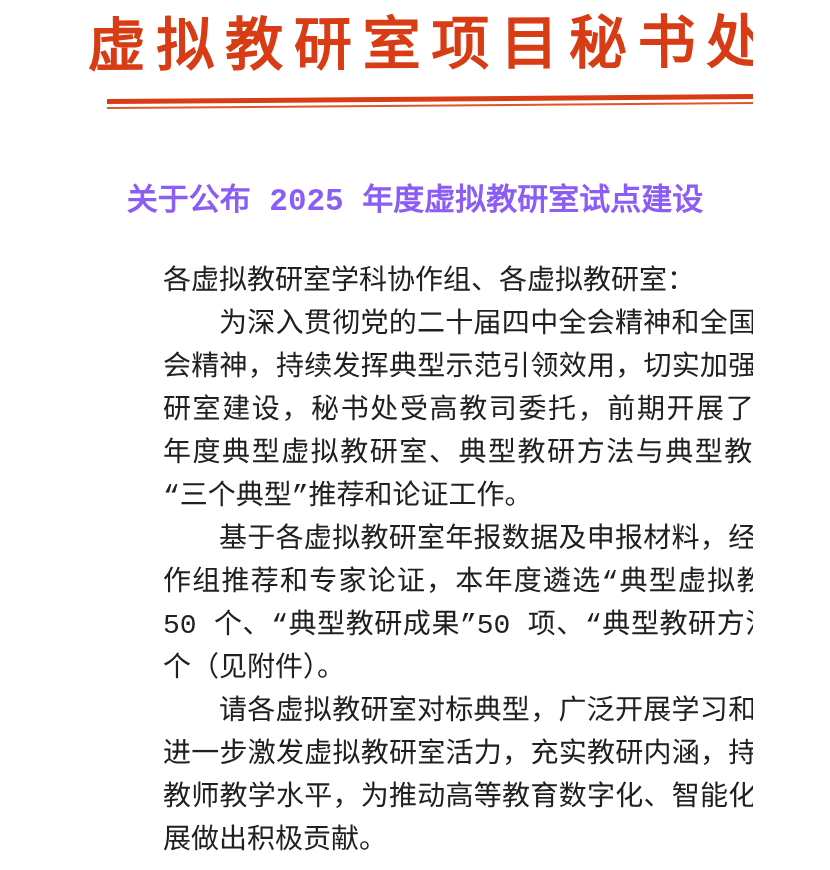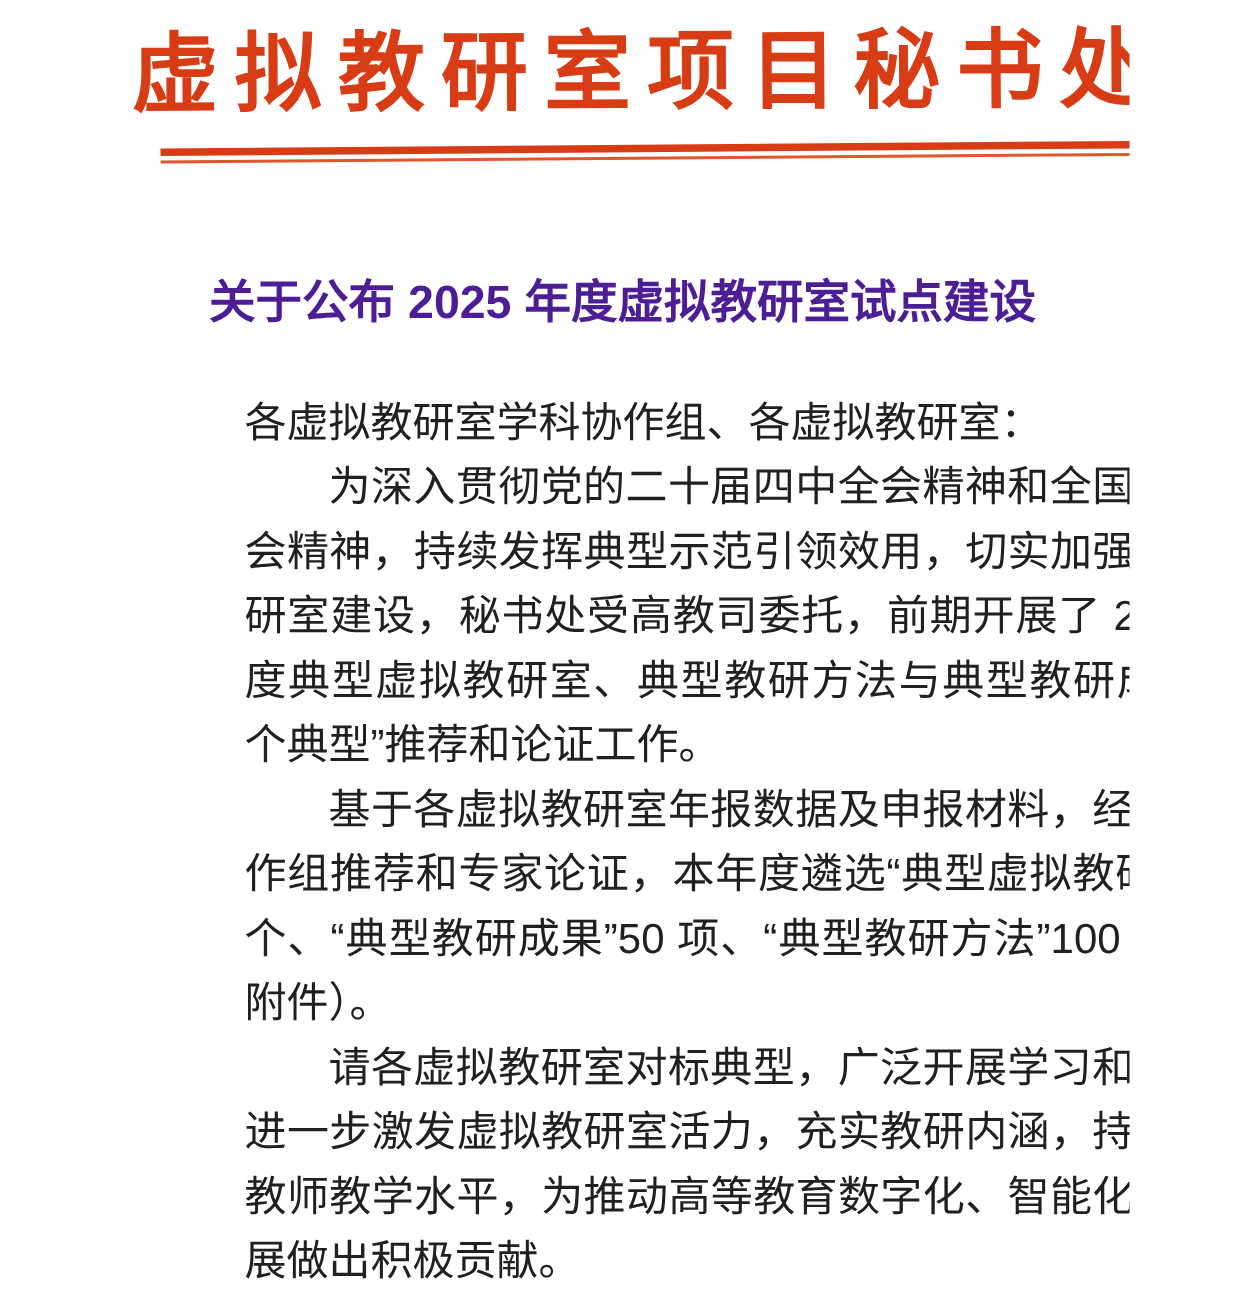--- a/index.html
+++ b/index.html
@@ -8,21 +8,21 @@
     padding: 0;
     background: #ffffff;
   }
   .page {
     position: relative;
     width: 676px;
     height: 870px;
     margin: 0 auto;
     background: #ffffff;
     overflow: hidden;
-    font-family: Liberation Sans, sans-serif;
+    font-family: Liberation Mono, monospace;
     color: #1c1c1c;
   }
   
   .letterhead {
     margin-top: 12px;
     text-align: center;
     font-size: 58px;
     line-height: 74px;
     font-weight: 700;
     letter-spacing: 0.185em;
@@ -50,21 +50,21 @@
     height: 2px;
     background: #e0552a;
   }
   
   .doc-title {
     margin-top: 72px;
     text-align: center;
     font-weight: 700;
     font-size: 31px;
     line-height: 48px;
-    color: #4c1d95;
+    color: #8b5cf6;
   }
   
   .doc-body {
     margin: 34px 60px 0 86px;
     width: 678px;
     font-size: 28px;
     line-height: 43px;
     text-align: justify;
     color: #202020;
   }

